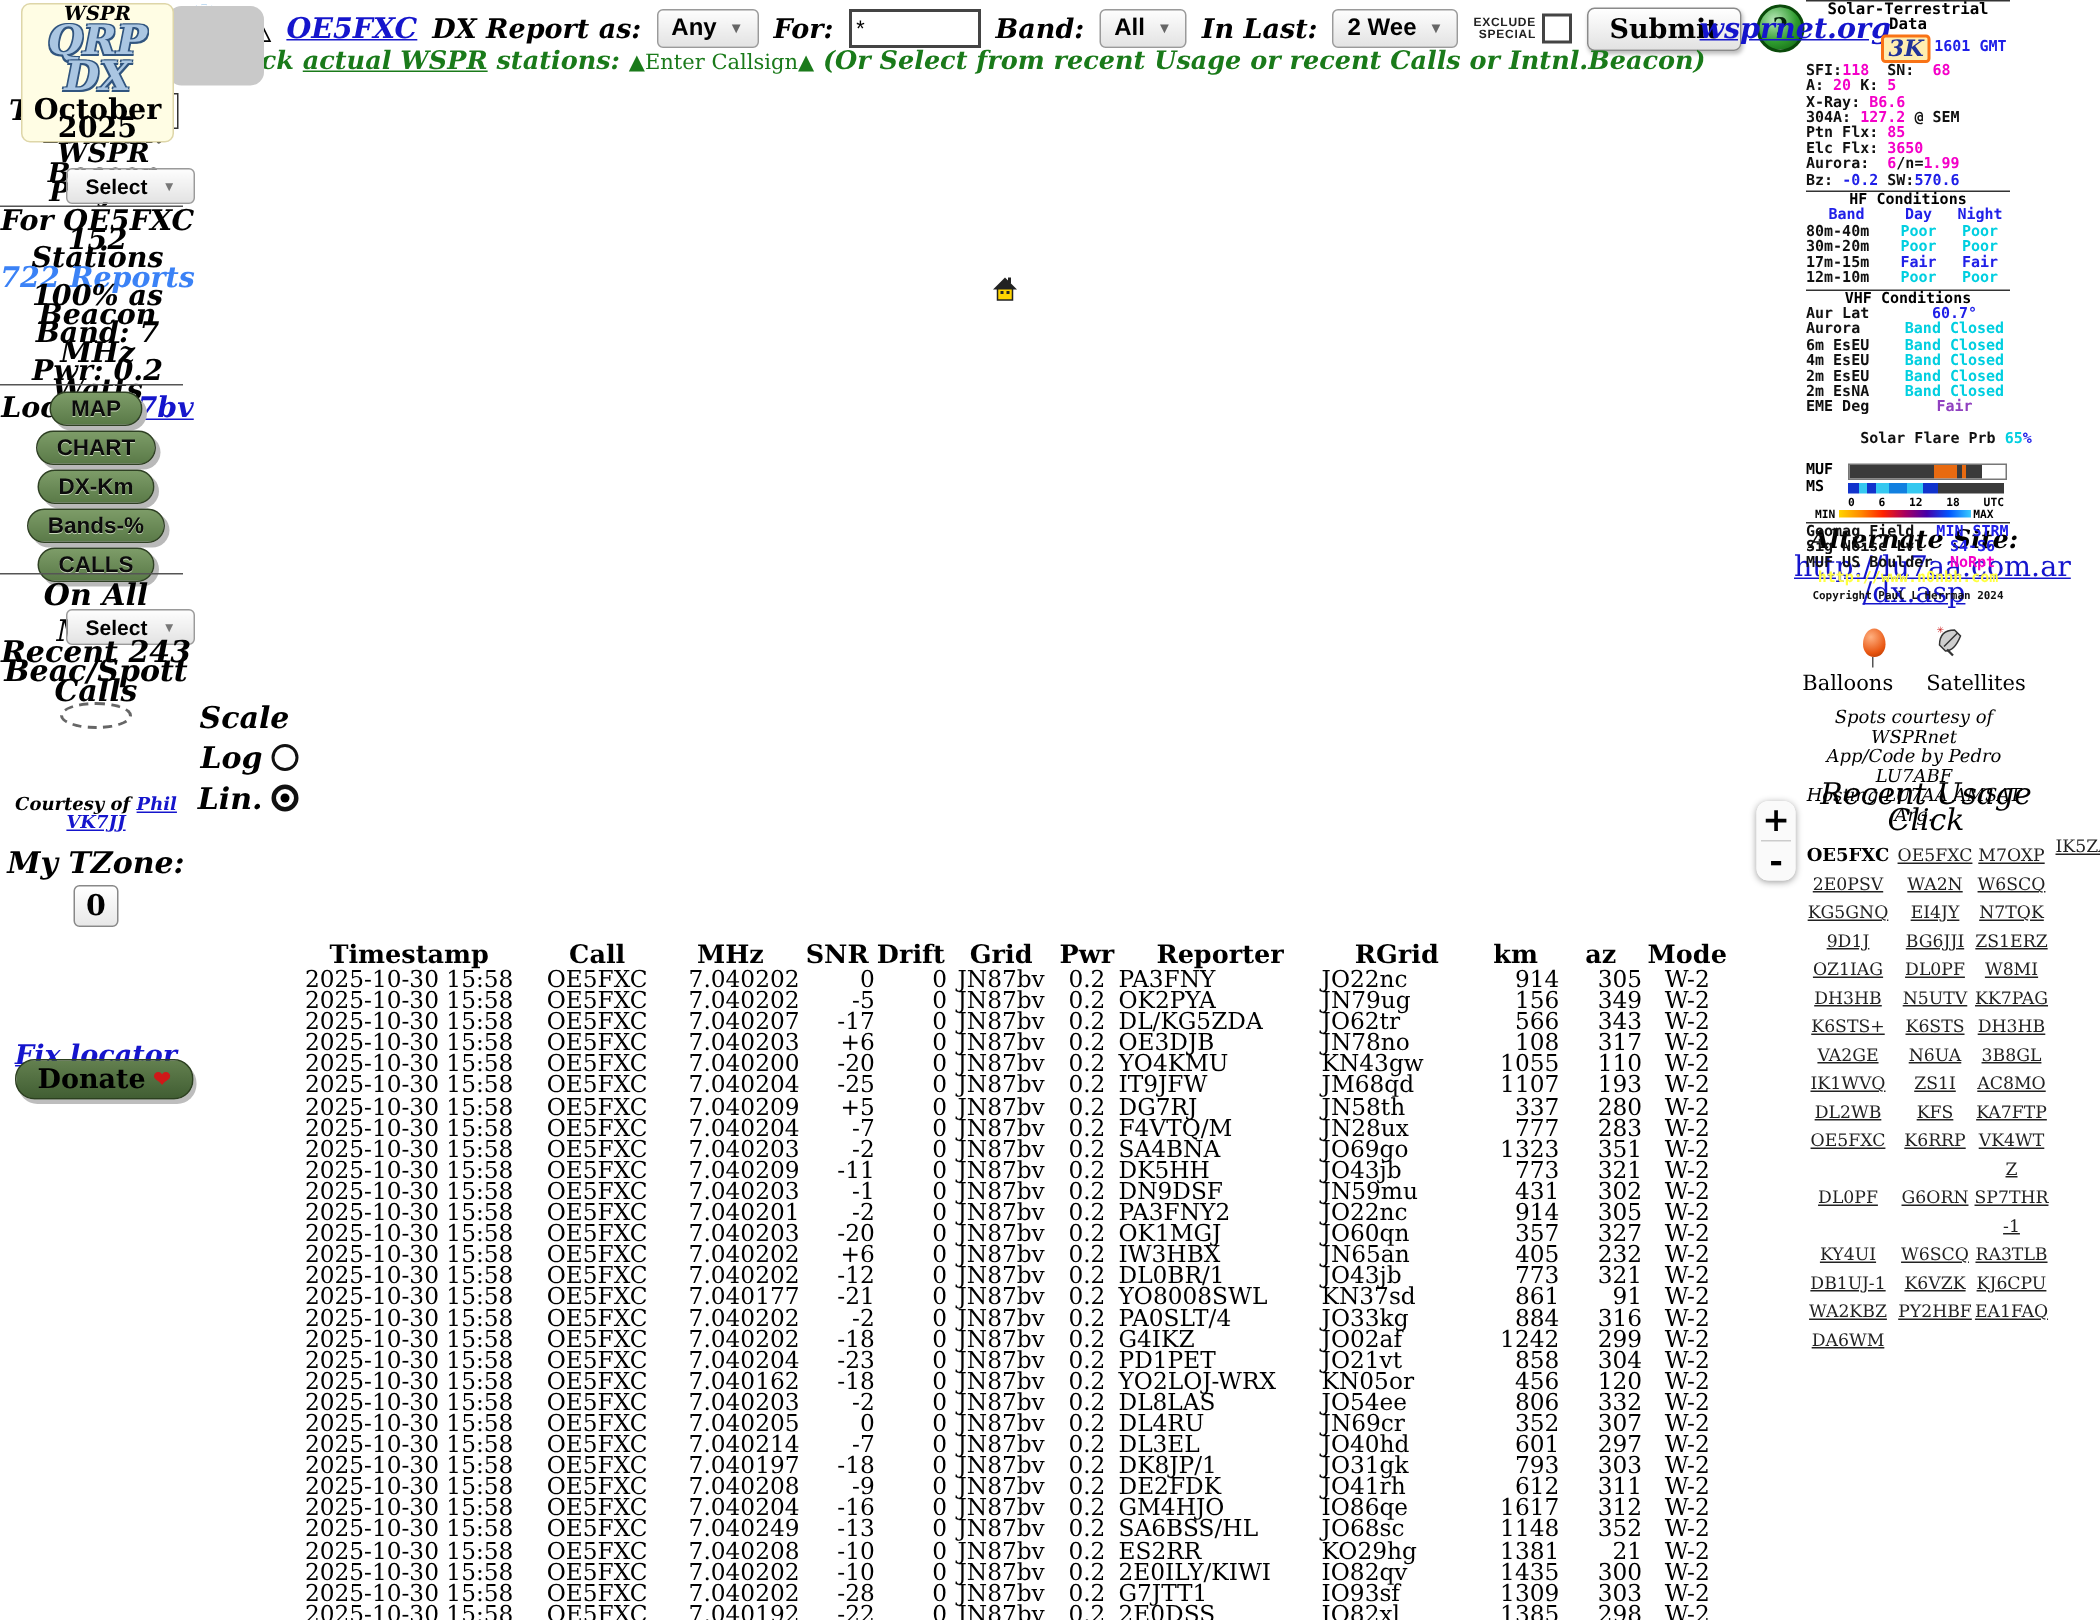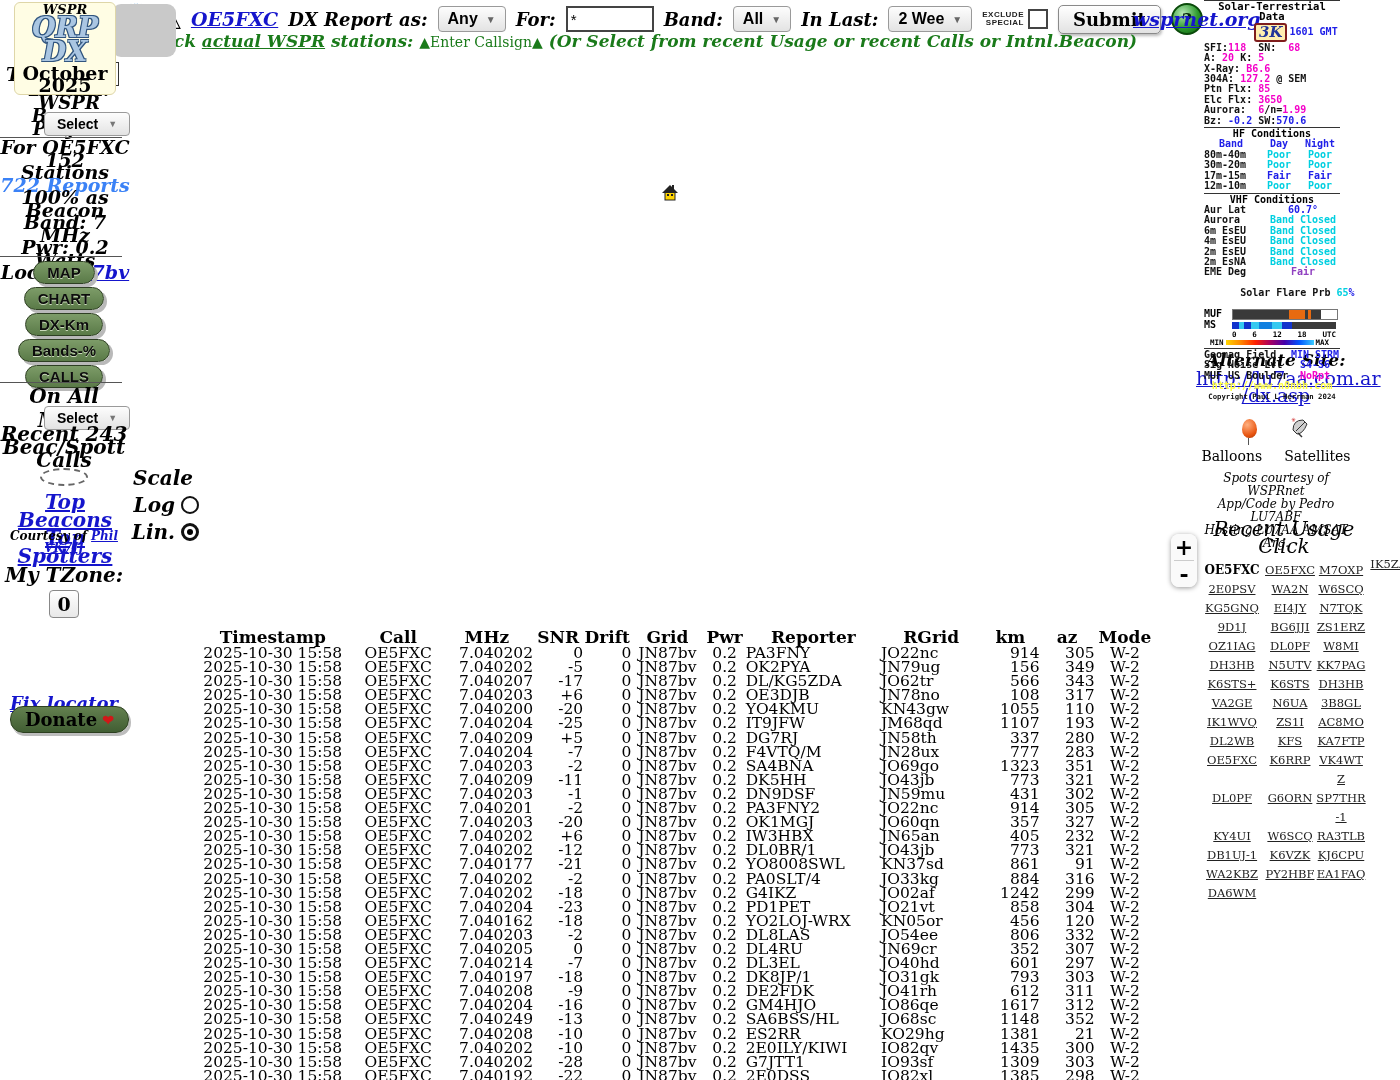--- a/index.html
+++ b/index.html
@@ -82,21 +82,21 @@
   td.c-mhz{text-align:right;padding-right:12px;} td.c-snr{text-align:right;padding-right:10px;}
   td.c-drift{text-align:right;padding-right:18px;} .c-grid{text-align:center;}
   .c-pwr{text-align:center;} td.c-rep{text-align:left;padding-left:8px;}
   td.c-rgrid{text-align:left;padding-left:4px;} td.c-km{text-align:right;padding-right:6px;}
   td.c-az{text-align:right;padding-right:10px;} .c-mode{text-align:center;}
   
   #solar{position:absolute;left:1204px;top:0;width:136px;font:bold 10px "DejaVu Sans Mono",monospace;
          line-height:10.4px;z-index:3;}
   #solar .s-title{text-align:center;border-top:1px solid #333;font-size:10.5px;}
   #solar .timeline{height:21px;display:flex;align-items:center;padding-left:50px;gap:2px;}
-  .badge3k{border:2px solid #7f1d1d;background:#ffeeb0;border-radius:3px;color:#223399;
+  .badge3k{border:2px solid #f97316;background:#ffeeb0;border-radius:3px;color:#223399;
            font:bold italic 15px "DejaVu Serif",serif;padding:0 3px;line-height:15px;}
   .sc-k{color:#111;} .sc-m{color:#f400c8;} .sc-b{color:#2020e8;} .sc-c{color:#00cfe0;}
   .sc-p{color:#9040c0;}
   .sline{white-space:pre;}
   .s-sec{border-top:1px solid #333;margin-top:1px;padding-top:1px;}
   .s-center{text-align:center;}
   .hf-row,.hf-head{display:flex;}
   .hf-head span{text-align:center;color:#2020e8;}
   .hf-band{width:54px;}
   .hf-val{width:42px;text-align:center;}
@@ -257,24 +257,20 @@
     <div class="radio-row">
         <span>Log</span>
         <span class="radio"></span>
       </div>
     <div class="radio-row">
         <span>Lin.</span>
         <span class="radio checked"></span>
       </div>
   </div>
 
-  <div class="side" id="toplinks">
-    <div><a href="#">Top Beacons</a></div>
-    <div><a href="#">Top Spotters</a></div>
-  </div>
   <div class="side" id="courtesy">
     <span>Courtesy of </span><a href="#">Phil</a><br>
     <a href="#">VK7JJ</a>
   </div>
 
   <div class="side" id="mytz">
     <div>My TZone:</div>
     <span class="mytz-box">0</span>
   </div>
 

